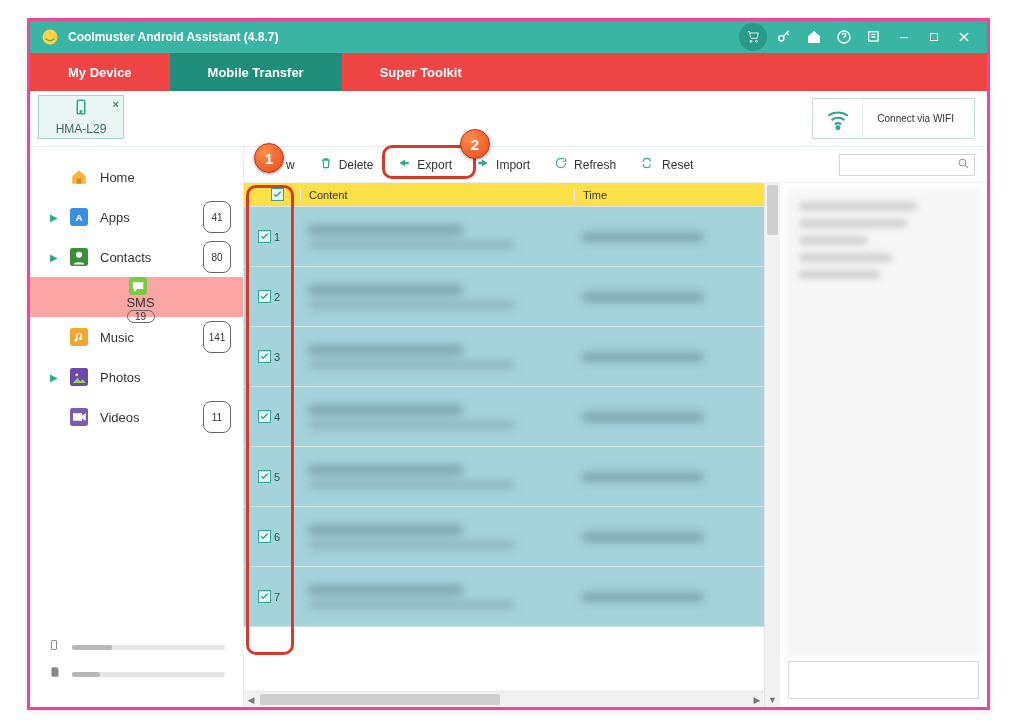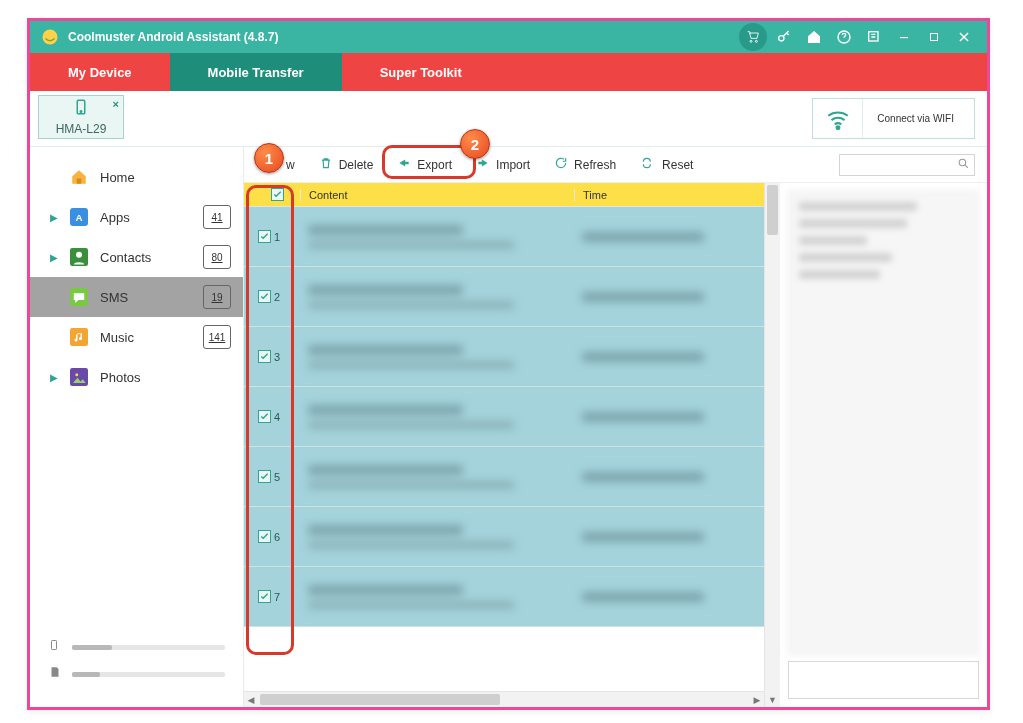--- a/index.html
+++ b/index.html
@@ -35,25 +35,25 @@
   .wifi-btn .wifi-left { width:50px; display:flex; align-items:center; justify-content:center; border-right:1px solid #e3efec; height:100%; color:#2fa593; }
   .wifi-btn .wifi-label { font-size:10px; color:#333; padding-left:14px; }
 
   
   .main { display:flex; height: calc(100% - 32px - 38px - 56px); }
 
   
   .sidebar { width: 214px; border-right:1px solid #e6eee9; display:flex; flex-direction:column; }
   .sidebar-list { padding-top: 10px; }
   .sidebar-item { height: 40px; display:flex; align-items:center; padding: 0 12px 0 20px; cursor:pointer; font-size:13px; color:#333; }
-  .sidebar-item.active { background:#a3a3a3; }
+  .sidebar-item.active { background:#fca5a5;flex-direction:column; }
   .sidebar-item .chev { width:14px; color:#2fa593; font-size:10px; }
   .sidebar-item .icon { width:22px; height:22px; margin: 0 10px 0 4px; display:flex;align-items:center;justify-content:center; border-radius:3px; }
   .sidebar-item .label { flex:1; }
-  .sidebar-item .badge { min-width:28px; height:24px; border:1px solid #666; border-radius:3px; font-size:10px; display:flex; align-items:center; justify-content:center; padding:0 3px; color:#333;text-decoration:underline; }
+  .sidebar-item .badge { min-width:28px; height:32px; border:1px solid #666; border-radius:8px; font-size:10px; display:flex; align-items:center; justify-content:center; padding:0 3px; color:#333; }
   .sidebar-bottom { margin-top:auto; padding: 10px 18px 16px; }
   .storage-row { display:flex; align-items:center; margin-bottom:8px; }
   .storage-row .sicon { width:18px; color:#888; }
   .storage-row .bar { flex:1; height:5px; background:#e6e6e6; border-radius:2px; margin-left:6px; position:relative; }
   .storage-row .bar .fill { position:absolute; left:0; top:0; bottom:0; background:#b8b8b8; border-radius:2px; }
 
   
   .content { flex:1; display:flex; flex-direction:column; position:relative; }
 
   
@@ -263,20 +263,32 @@
             <span class="chev">▶</span>
             <span class="icon">
               <svg viewBox="0 0 24 24" width="18" height="18">
                 <rect width="24" height="24" rx="3" fill="#6a4aa8"></rect>
                 <circle cx="9" cy="9" r="2" fill="#ffd24a"></circle>
                 <path d="M4 20l6-7 4 5 3-3 4 5z" fill="#9ad06f"></path>
               </svg>
             </span>
             <span class="label">Photos</span>
           </div>
+          <div class="sidebar-item">
+            <span class="chev"></span>
+            <span class="icon">
+              <svg viewBox="0 0 24 24" width="18" height="18">
+                <rect width="24" height="24" rx="3" fill="#7f5bb0"></rect>
+                <rect x="4" y="7" width="12" height="10" fill="#fff"></rect>
+                <path d="M16 10l5-3v10l-5-3z" fill="#fff"></path>
+              </svg>
+            </span>
+            <span class="label">Videos</span>
+            <span class="badge">11</span>
+          </div>
         </div>
       <div class="sidebar-bottom">
         <div class="storage-row">
           <span class="sicon">
             <svg viewBox="0 0 24 24" width="12" height="16" fill="none" stroke="#888" stroke-width="2">
                 <rect x="7" y="3" width="10" height="18" rx="1.5"></rect>
               </svg>
           </span>
           <div class="bar">
               <div class="fill" id="fill1" style="width: 26%;"></div>

